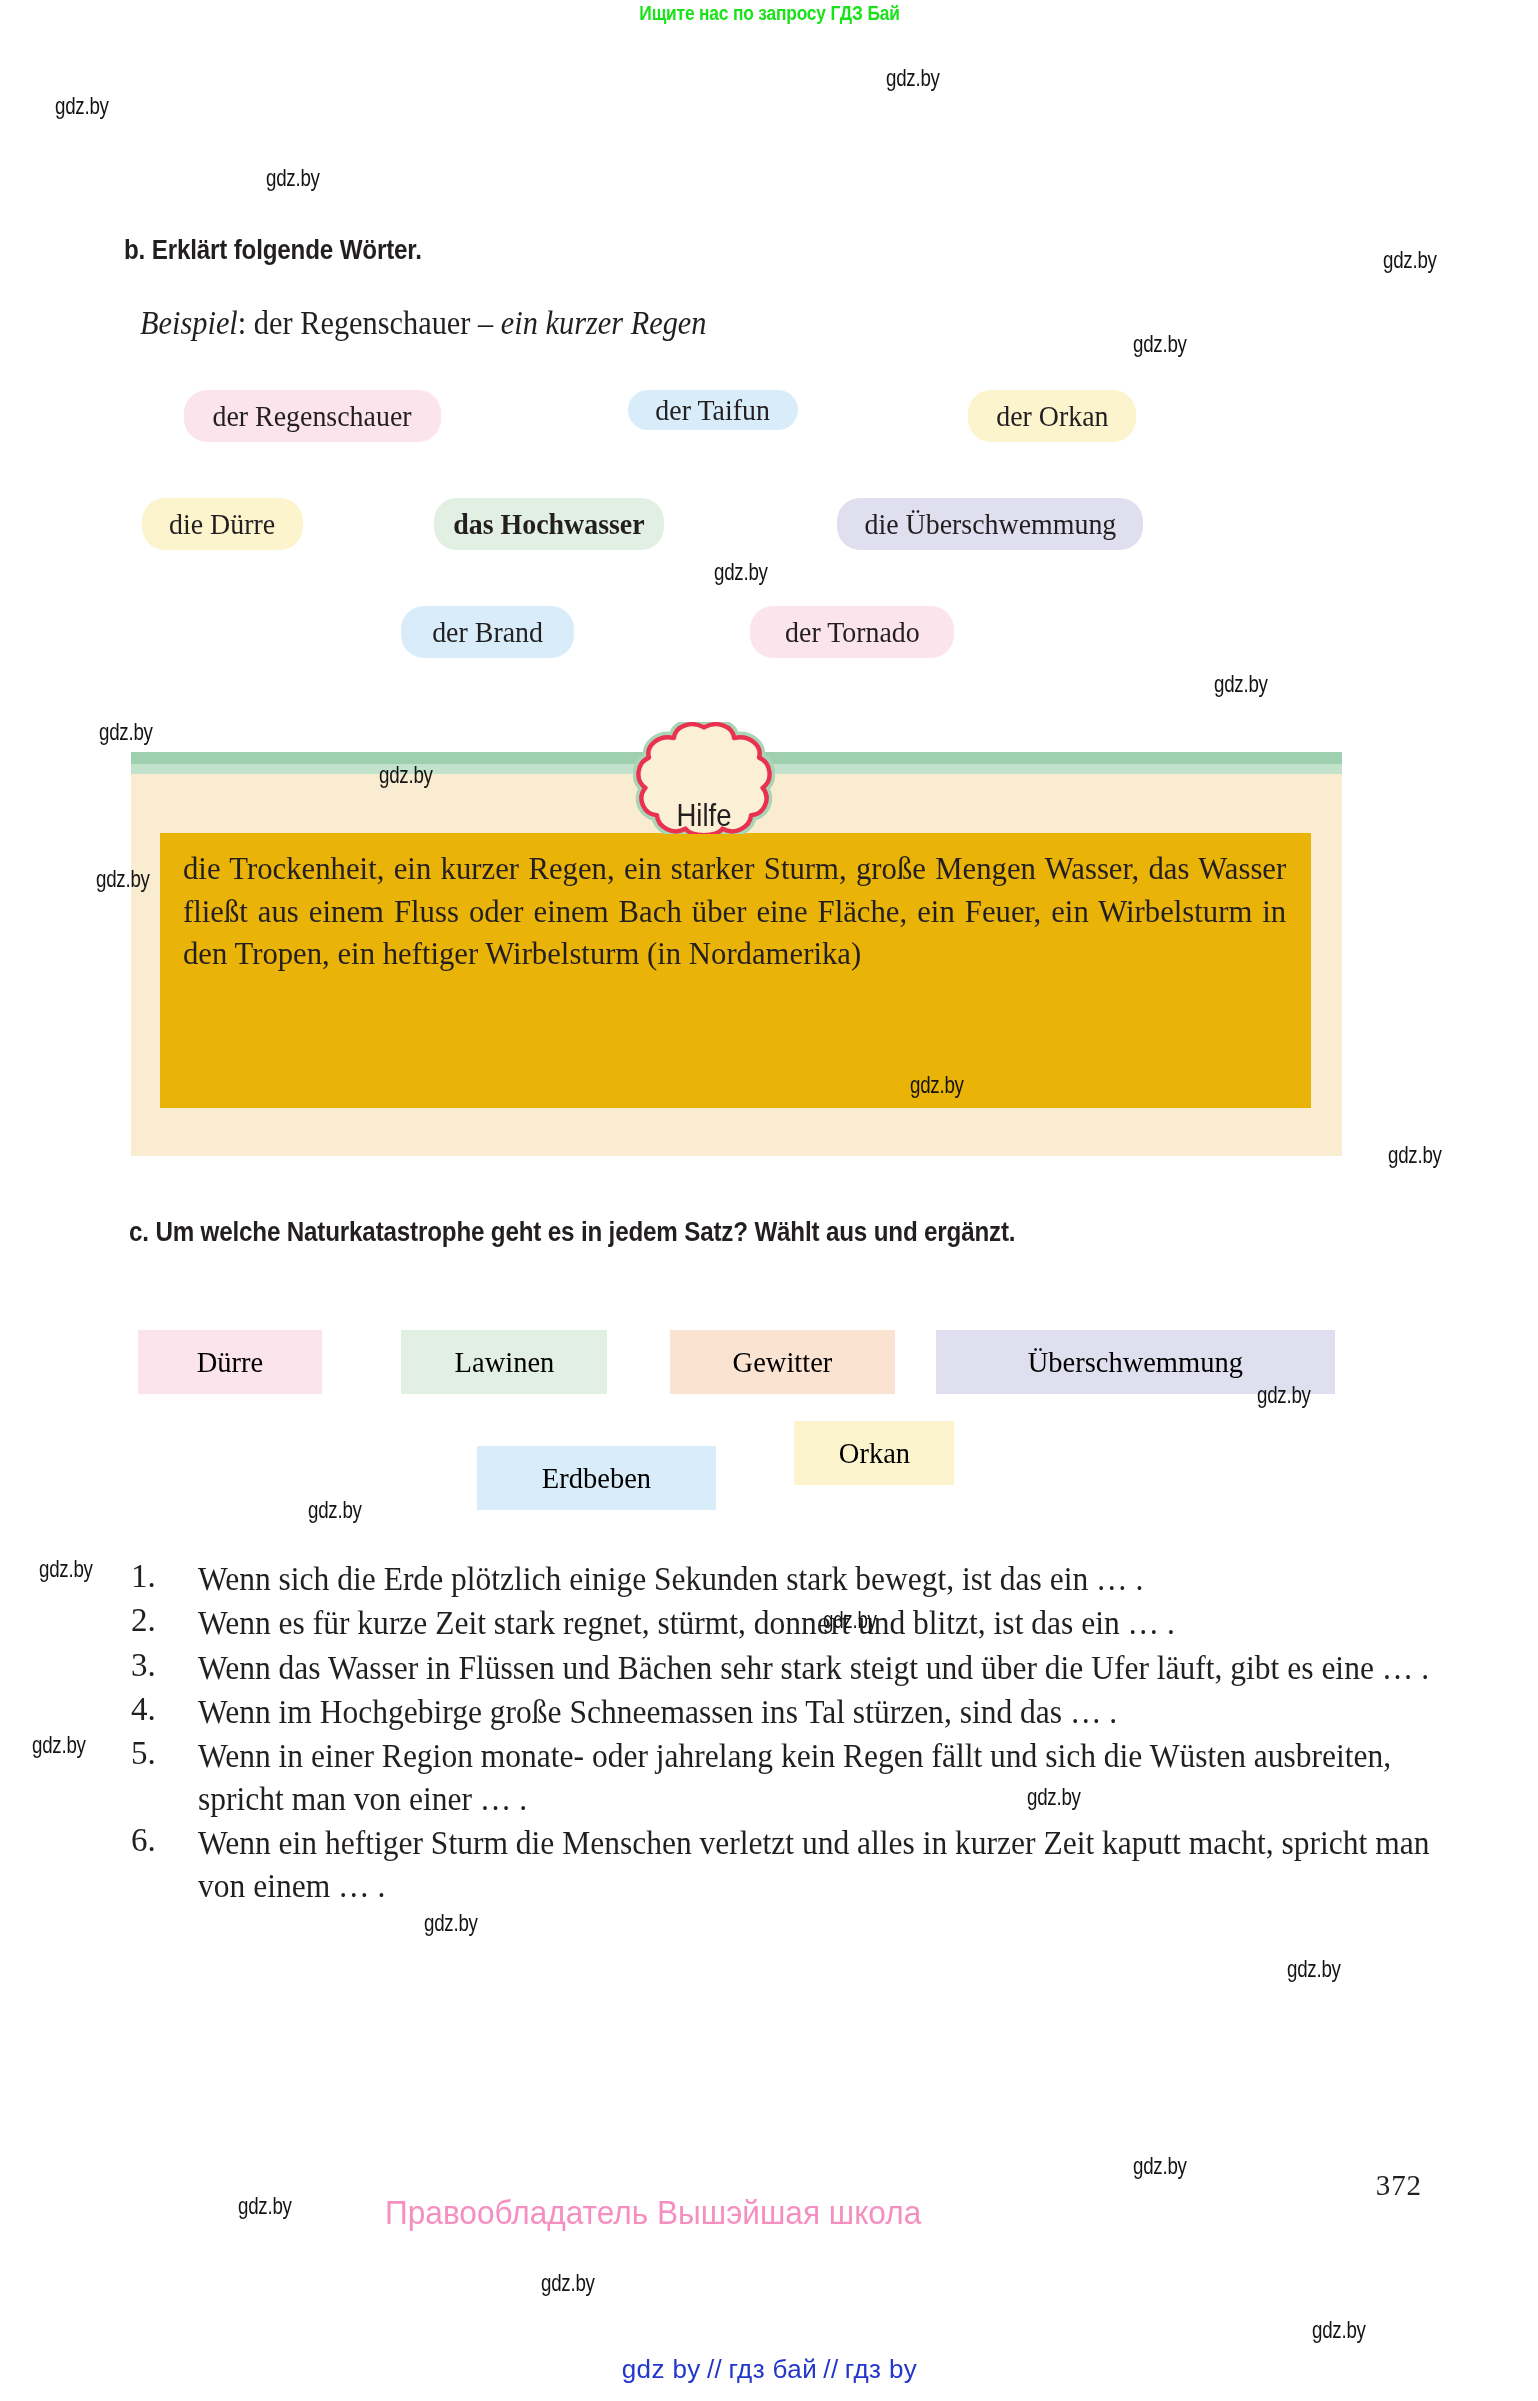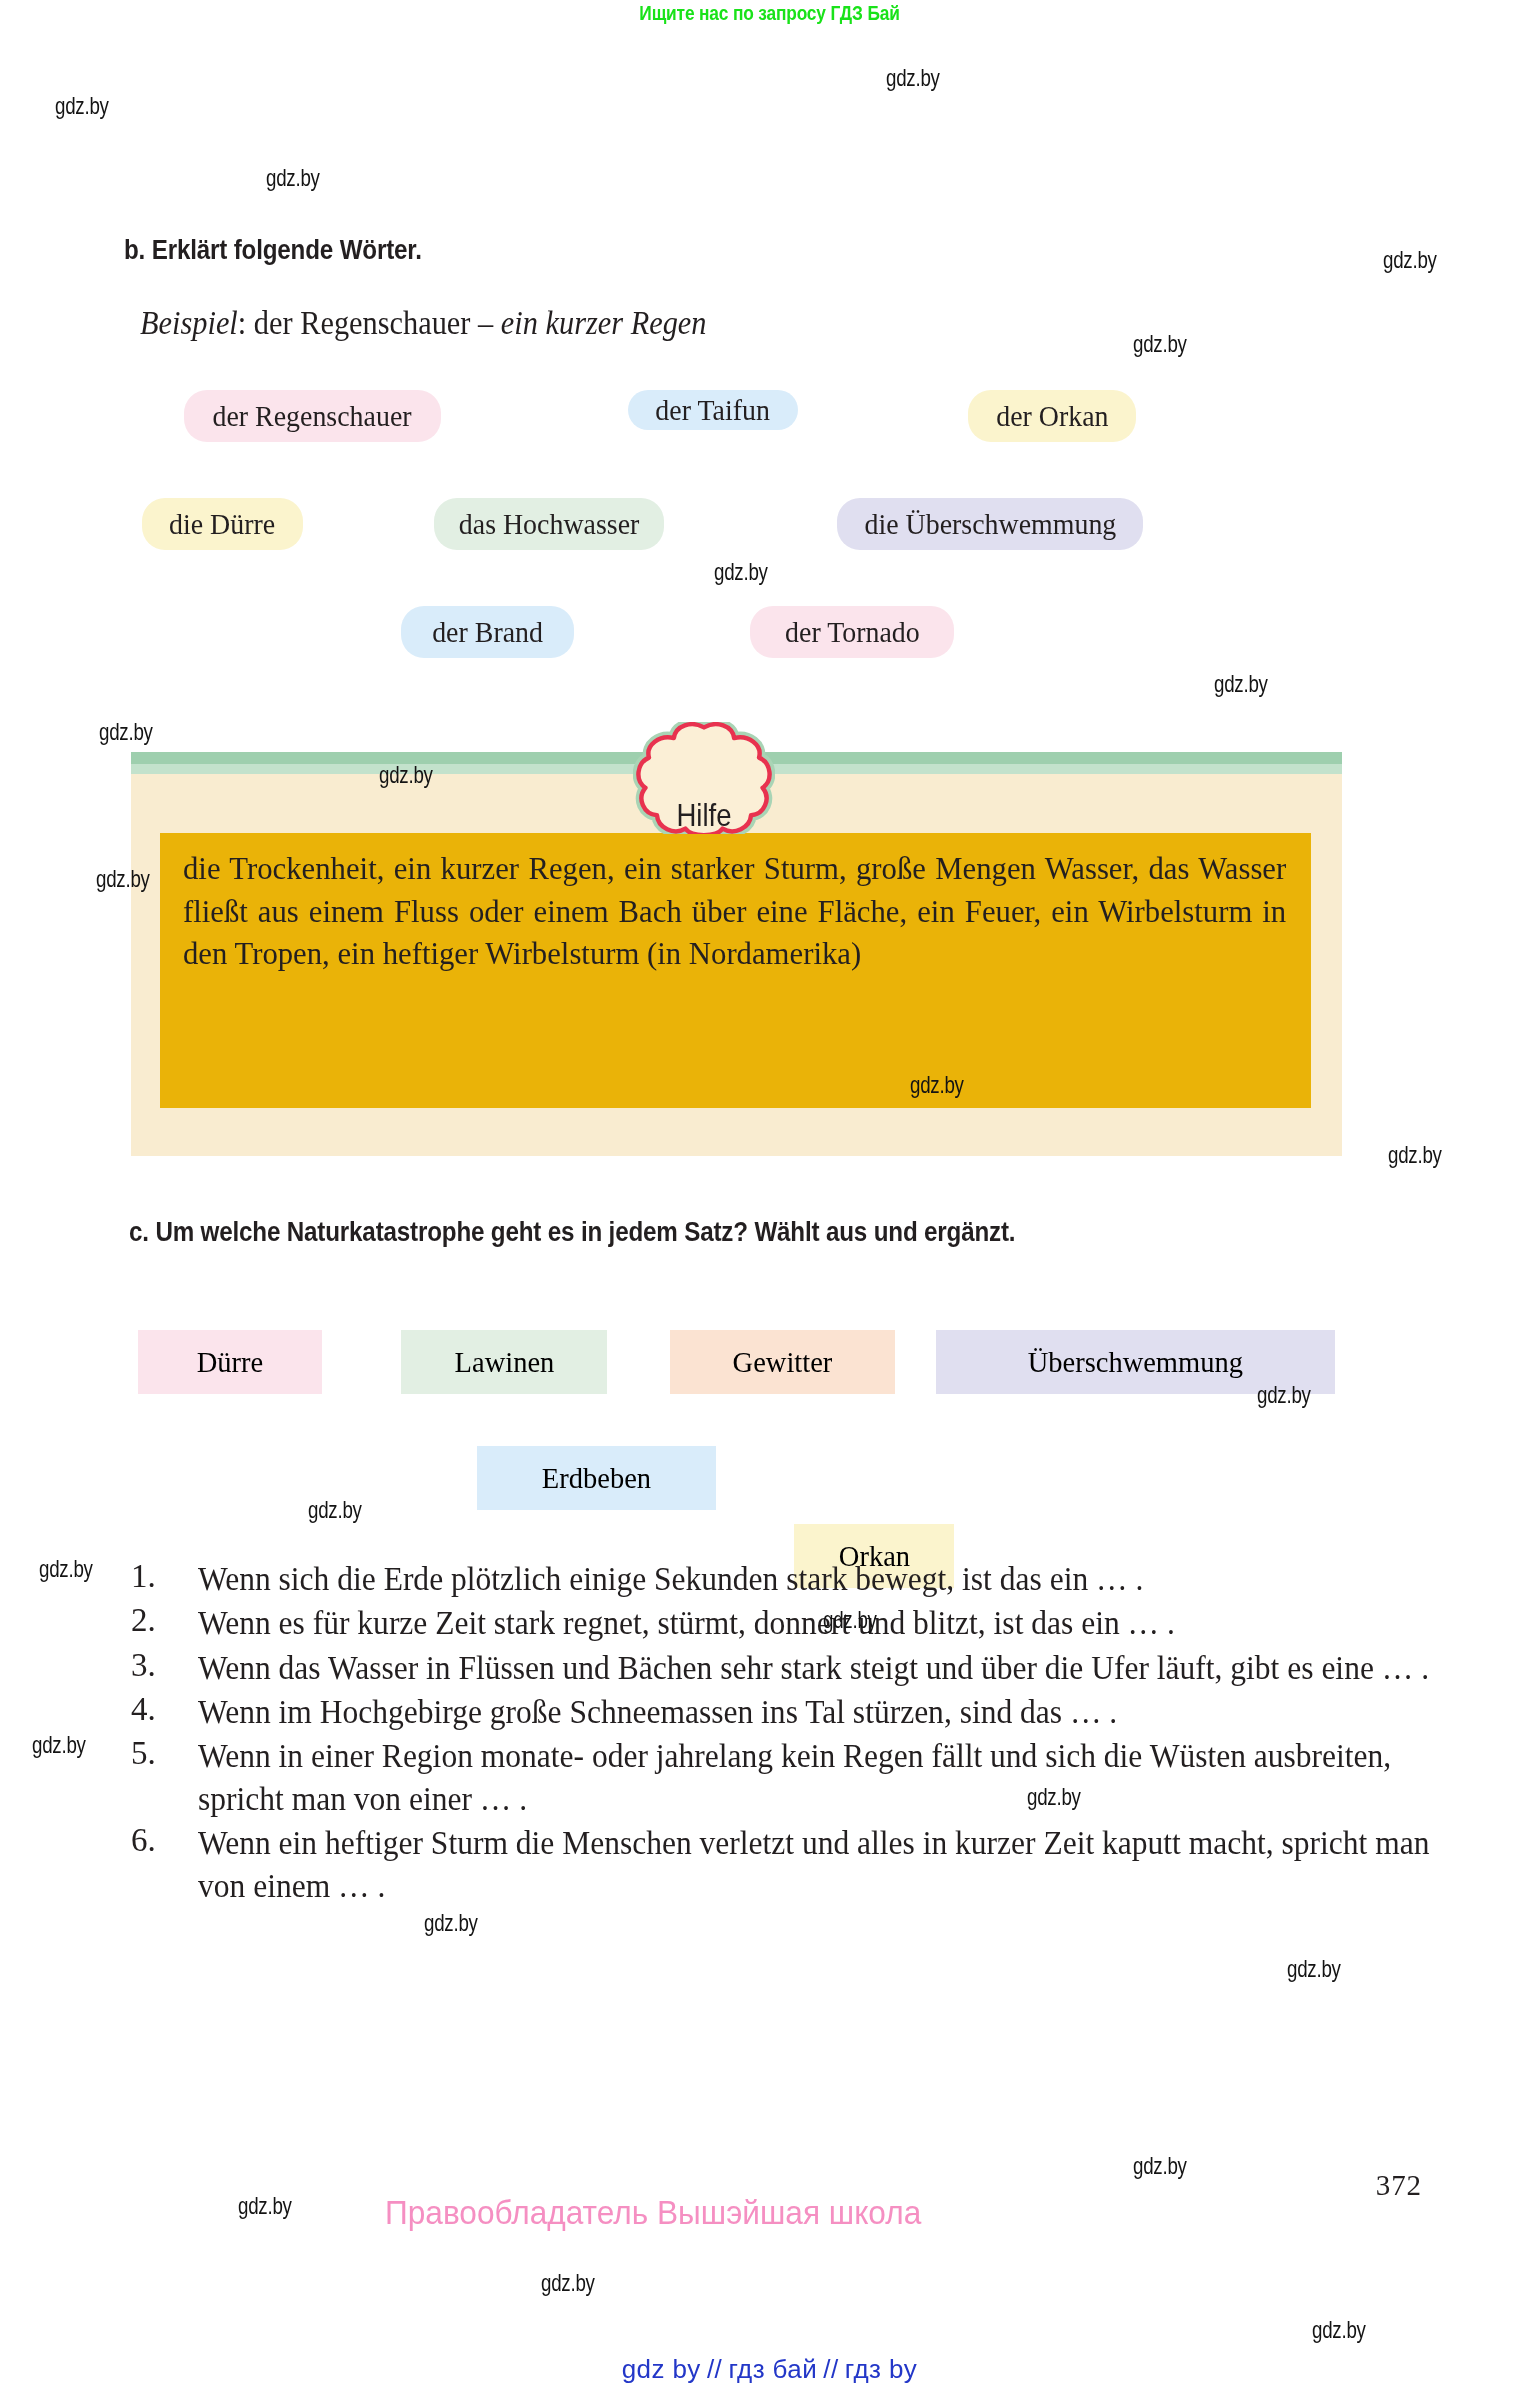--- a/index.html
+++ b/index.html
@@ -220,21 +220,21 @@
       </div>
       <div class="chip" style="left: 628px; top: 390px; width: 170px; height: 40px; background: rgb(217, 236, 250);">
         <span>der Taifun</span>
       </div>
       <div class="chip" style="left: 968px; top: 390px; width: 168px; height: 52px; background: rgb(251, 244, 205);">
         <span>der Orkan</span>
       </div>
       <div class="chip" style="left: 142px; top: 498px; width: 161px; height: 52px; background: rgb(251, 244, 205);">
         <span>die Dürre</span>
       </div>
-      <div class="chip" style="left: 434px; top: 498px; width: 230px; height: 52px; background: rgb(226, 239, 227);">
+      <div class="chip" style="left: 434px; top: 498px; width: 230px; height: 52px; background: rgb(226, 239, 227); font-weight: bold;">
         <span>das Hochwasser</span>
       </div>
       <div class="chip" style="left: 837px; top: 498px; width: 306px; height: 52px; background: rgb(224, 223, 240);">
         <span>die Überschwemmung</span>
       </div>
       <div class="chip" style="left: 401px; top: 606px; width: 173px; height: 52px; background: rgb(217, 236, 250);">
         <span>der Brand</span>
       </div>
       <div class="chip" style="left: 750px; top: 606px; width: 204px; height: 52px; background: rgb(251, 228, 236);">
         <span>der Tornado</span>
@@ -288,21 +288,21 @@
       </div>
       <div class="rchip" style="left: 670px; top: 1330px; width: 225px; height: 64px; background: rgb(251, 227, 210);">
         <span>Gewitter</span>
       </div>
       <div class="rchip" style="left: 936px; top: 1330px; width: 399px; height: 64px; background: rgb(224, 223, 240);">
         <span>Überschwemmung</span>
       </div>
       <div class="rchip" style="left: 477px; top: 1446px; width: 239px; height: 64px; background: rgb(217, 236, 250);">
         <span>Erdbeben</span>
       </div>
-      <div class="rchip" style="left: 794px; top: 1524px; width: 160px; height: 64px; background: rgb(251, 244, 205); align-items: center;">
+      <div class="rchip" style="left: 794px; top: 1421px; width: 160px; height: 64px; background: rgb(251, 244, 205); align-items: center;">
         <span>Orkan</span>
       </div>
     </div>
 
   <ol class="olist" id="sentence-list" style="list-style:none; margin:0; padding:0;">
       <li class="li">
         <span class="num">1.</span>
         <div class="body">Wenn sich die Erde plötzlich einige Sekunden stark bewegt, ist das ein … .</div>
       </li>
       <li class="li">

